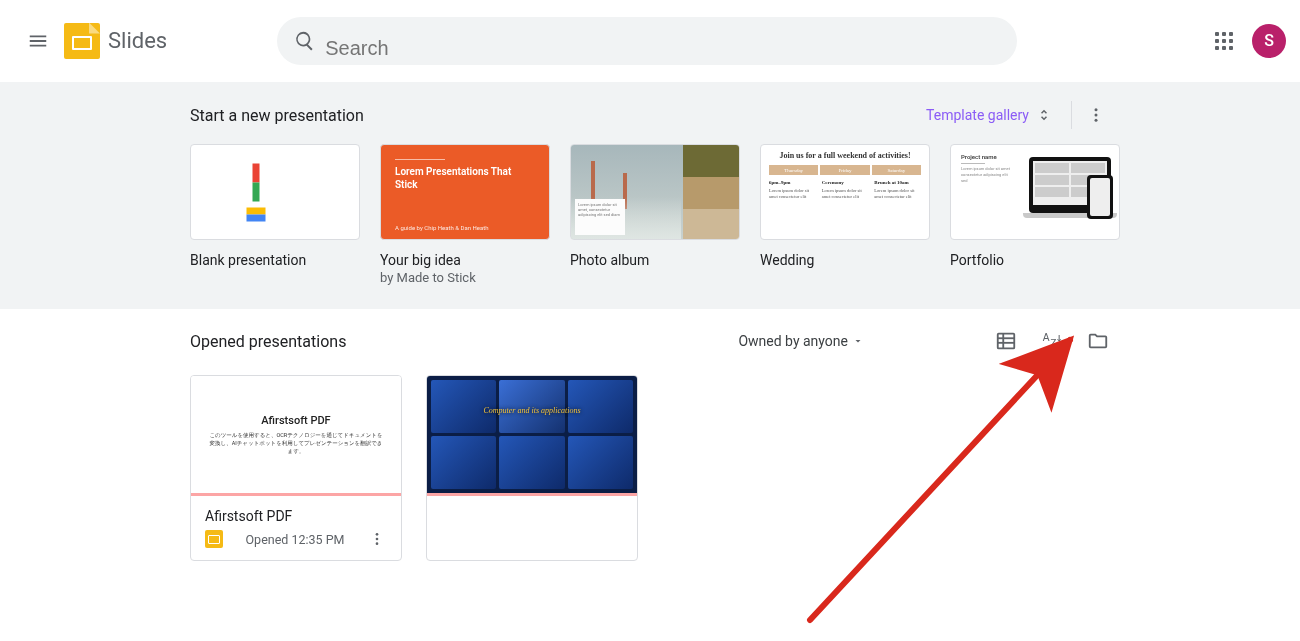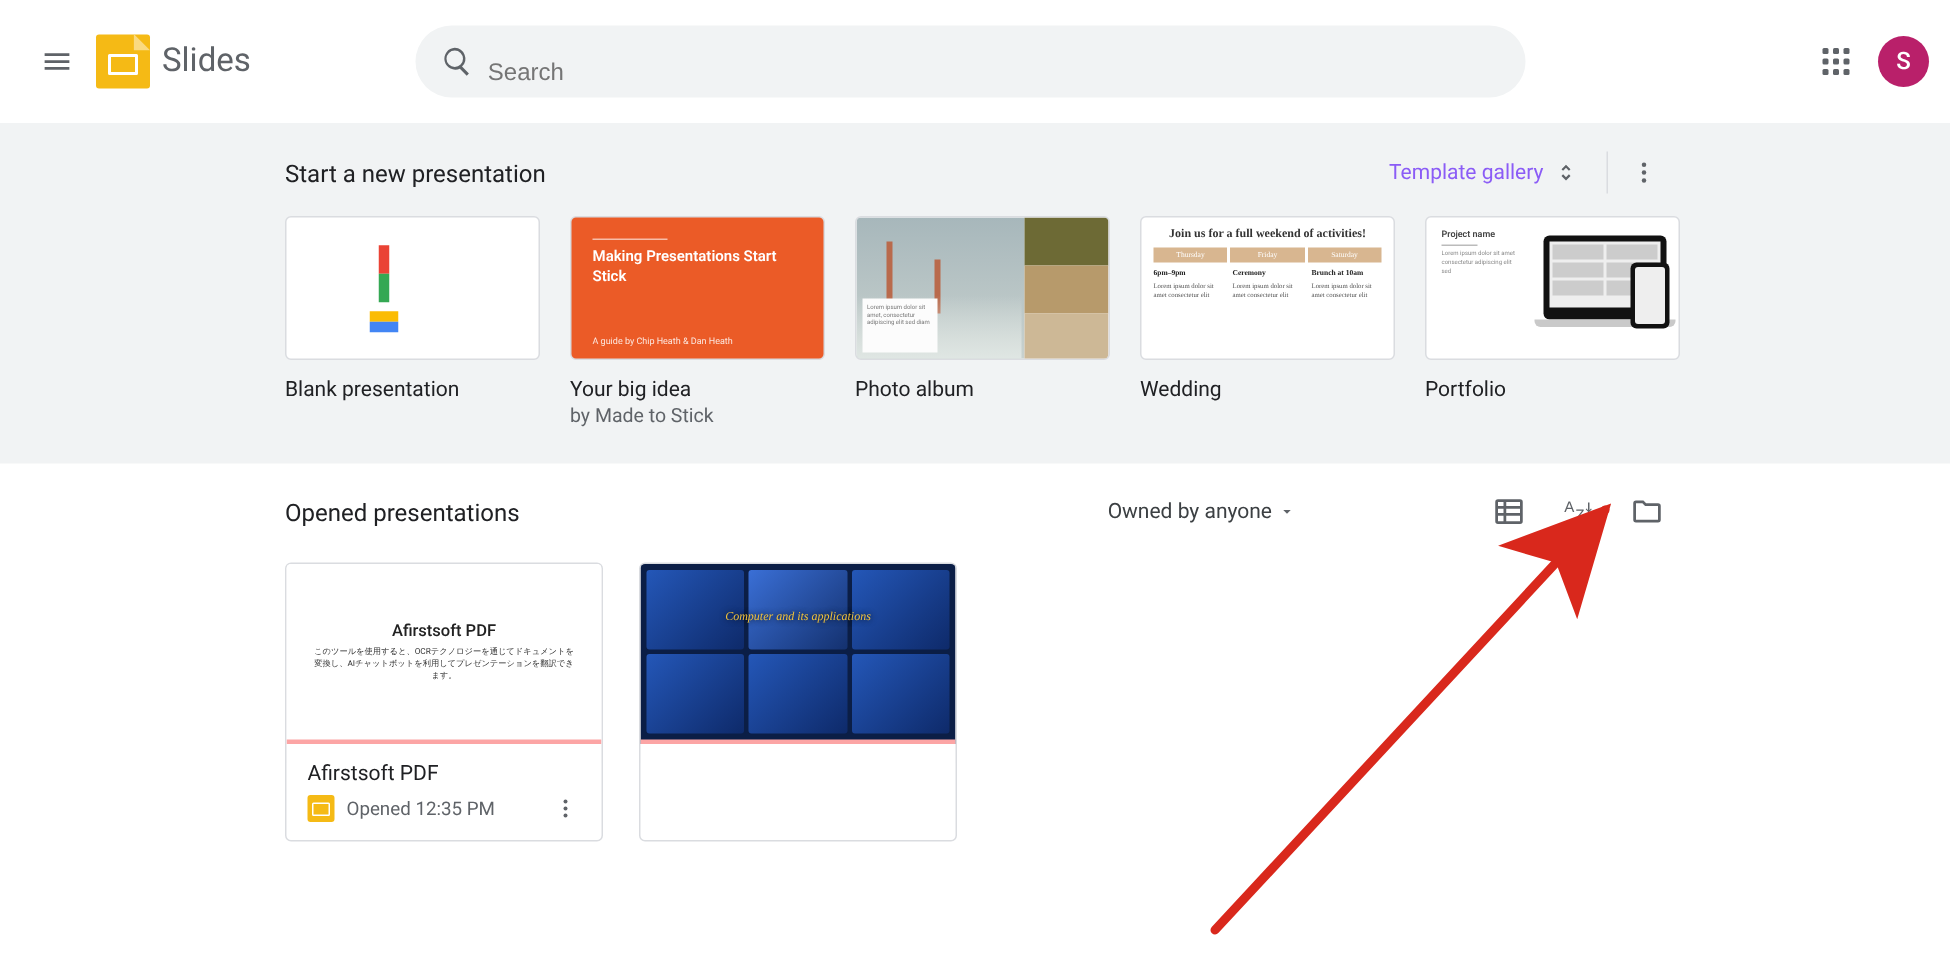--- a/index.html
+++ b/index.html
@@ -54,21 +54,21 @@
     border-radius: 24px;
     display:flex; align-items:center;
     padding: 0 8px;
   }
   .search-wrap .sicon{
     width:40px; height:40px; display:flex; align-items:center; justify-content:center;
     color:#5f6368;
   }
   .search-wrap input{
     border:none; background:transparent; outline:none;
-    font-size:16px; color:#15803d; flex:1;margin-top:16px;
+    font-size:20px; color:#15803d; flex:1;margin-top:16px;
   }
   .header-spacer{ flex:1; }
   .apps-btn, .avatar {
     width:40px; height:40px; border-radius:50%;
     display:flex; align-items:center; justify-content:center; cursor:pointer;
     margin-left:8px;
   }
   .avatar { background:#b9206a; color:#fff; font-size:16px; font-weight:500; width:34px; height:34px; }
   .grid9 {
     width:18px; height:18px; display:grid; grid-template-columns:repeat(3,4px); grid-template-rows:repeat(3,4px); gap:3px;
@@ -166,21 +166,21 @@
   .tool-icons .ico{ width:24px; height:24px; display:flex; align-items:center; justify-content:center; cursor:pointer;}
 
   .cards-row{ display:flex; gap:24px; }
   .doc-card{
     width:212px; border:1px solid #dadce0; border-radius:4px; overflow:hidden; cursor:pointer;
     background:#fff;
   }
   .doc-thumb{ height:120px; background:#fff; position:relative; border-bottom:3px solid #fca5a5;}
   .doc-info{ padding:12px 14px 12px 14px; }
   .doc-title{ font-size:14px; color:#202124; margin-bottom:6px; white-space:nowrap; overflow:hidden; text-overflow:ellipsis;}
-  .doc-meta{ display:flex; align-items:center; gap:8px; }
+  .doc-meta{ display:flex; align-items:center; gap:8px;text-align:center; }
   .type-badge{ width:18px; height:18px; border-radius:2px; display:flex; align-items:center; justify-content:center;}
   .badge-slides{ background:#f5ba15; position:relative;}
   .badge-slides:before{content:""; position:absolute; width:10px; height:7px; border:1.5px solid #fff; border-radius:1px;}
   .badge-pptx{ background:#eb5b27; color:#fff; font-size:10px; font-weight:700;}
   .opened{ font-size:12.5px; color:#5f6368; flex:1; }
   .card-more{ color:#5f6368; cursor:pointer; width:20px; display:flex; justify-content:center;}
 
   
   .d1-thumb{ display:flex; flex-direction:column; align-items:center; justify-content:center; gap:4px; }
   .d1-thumb .t{ font-size:11px; color:#222; font-weight:500;}
@@ -274,21 +274,21 @@
               <div class="h1"></div>
               <div class="h2"></div>
           </div>
         </div>
         <div class="tmpl-title">Blank presentation</div>
       </div>
 
       <div class="template-card">
         <div class="thumb orange-thumb">
           <div class="line"></div>
-          <div class="ttl">Making Presentations Start Stick</div>
+          <div class="ttl">Lorem Presentations That Stick</div>
           <div class="foot">A guide by Chip Heath &amp; Dan Heath</div>
         </div>
         <div class="tmpl-title">Your big idea</div>
         <div class="tmpl-sub">by Made to Stick</div>
       </div>
 
       <div class="template-card">
         <div class="thumb photo-thumb">
           <div class="big"></div>
             <div class="bridge1"></div>

